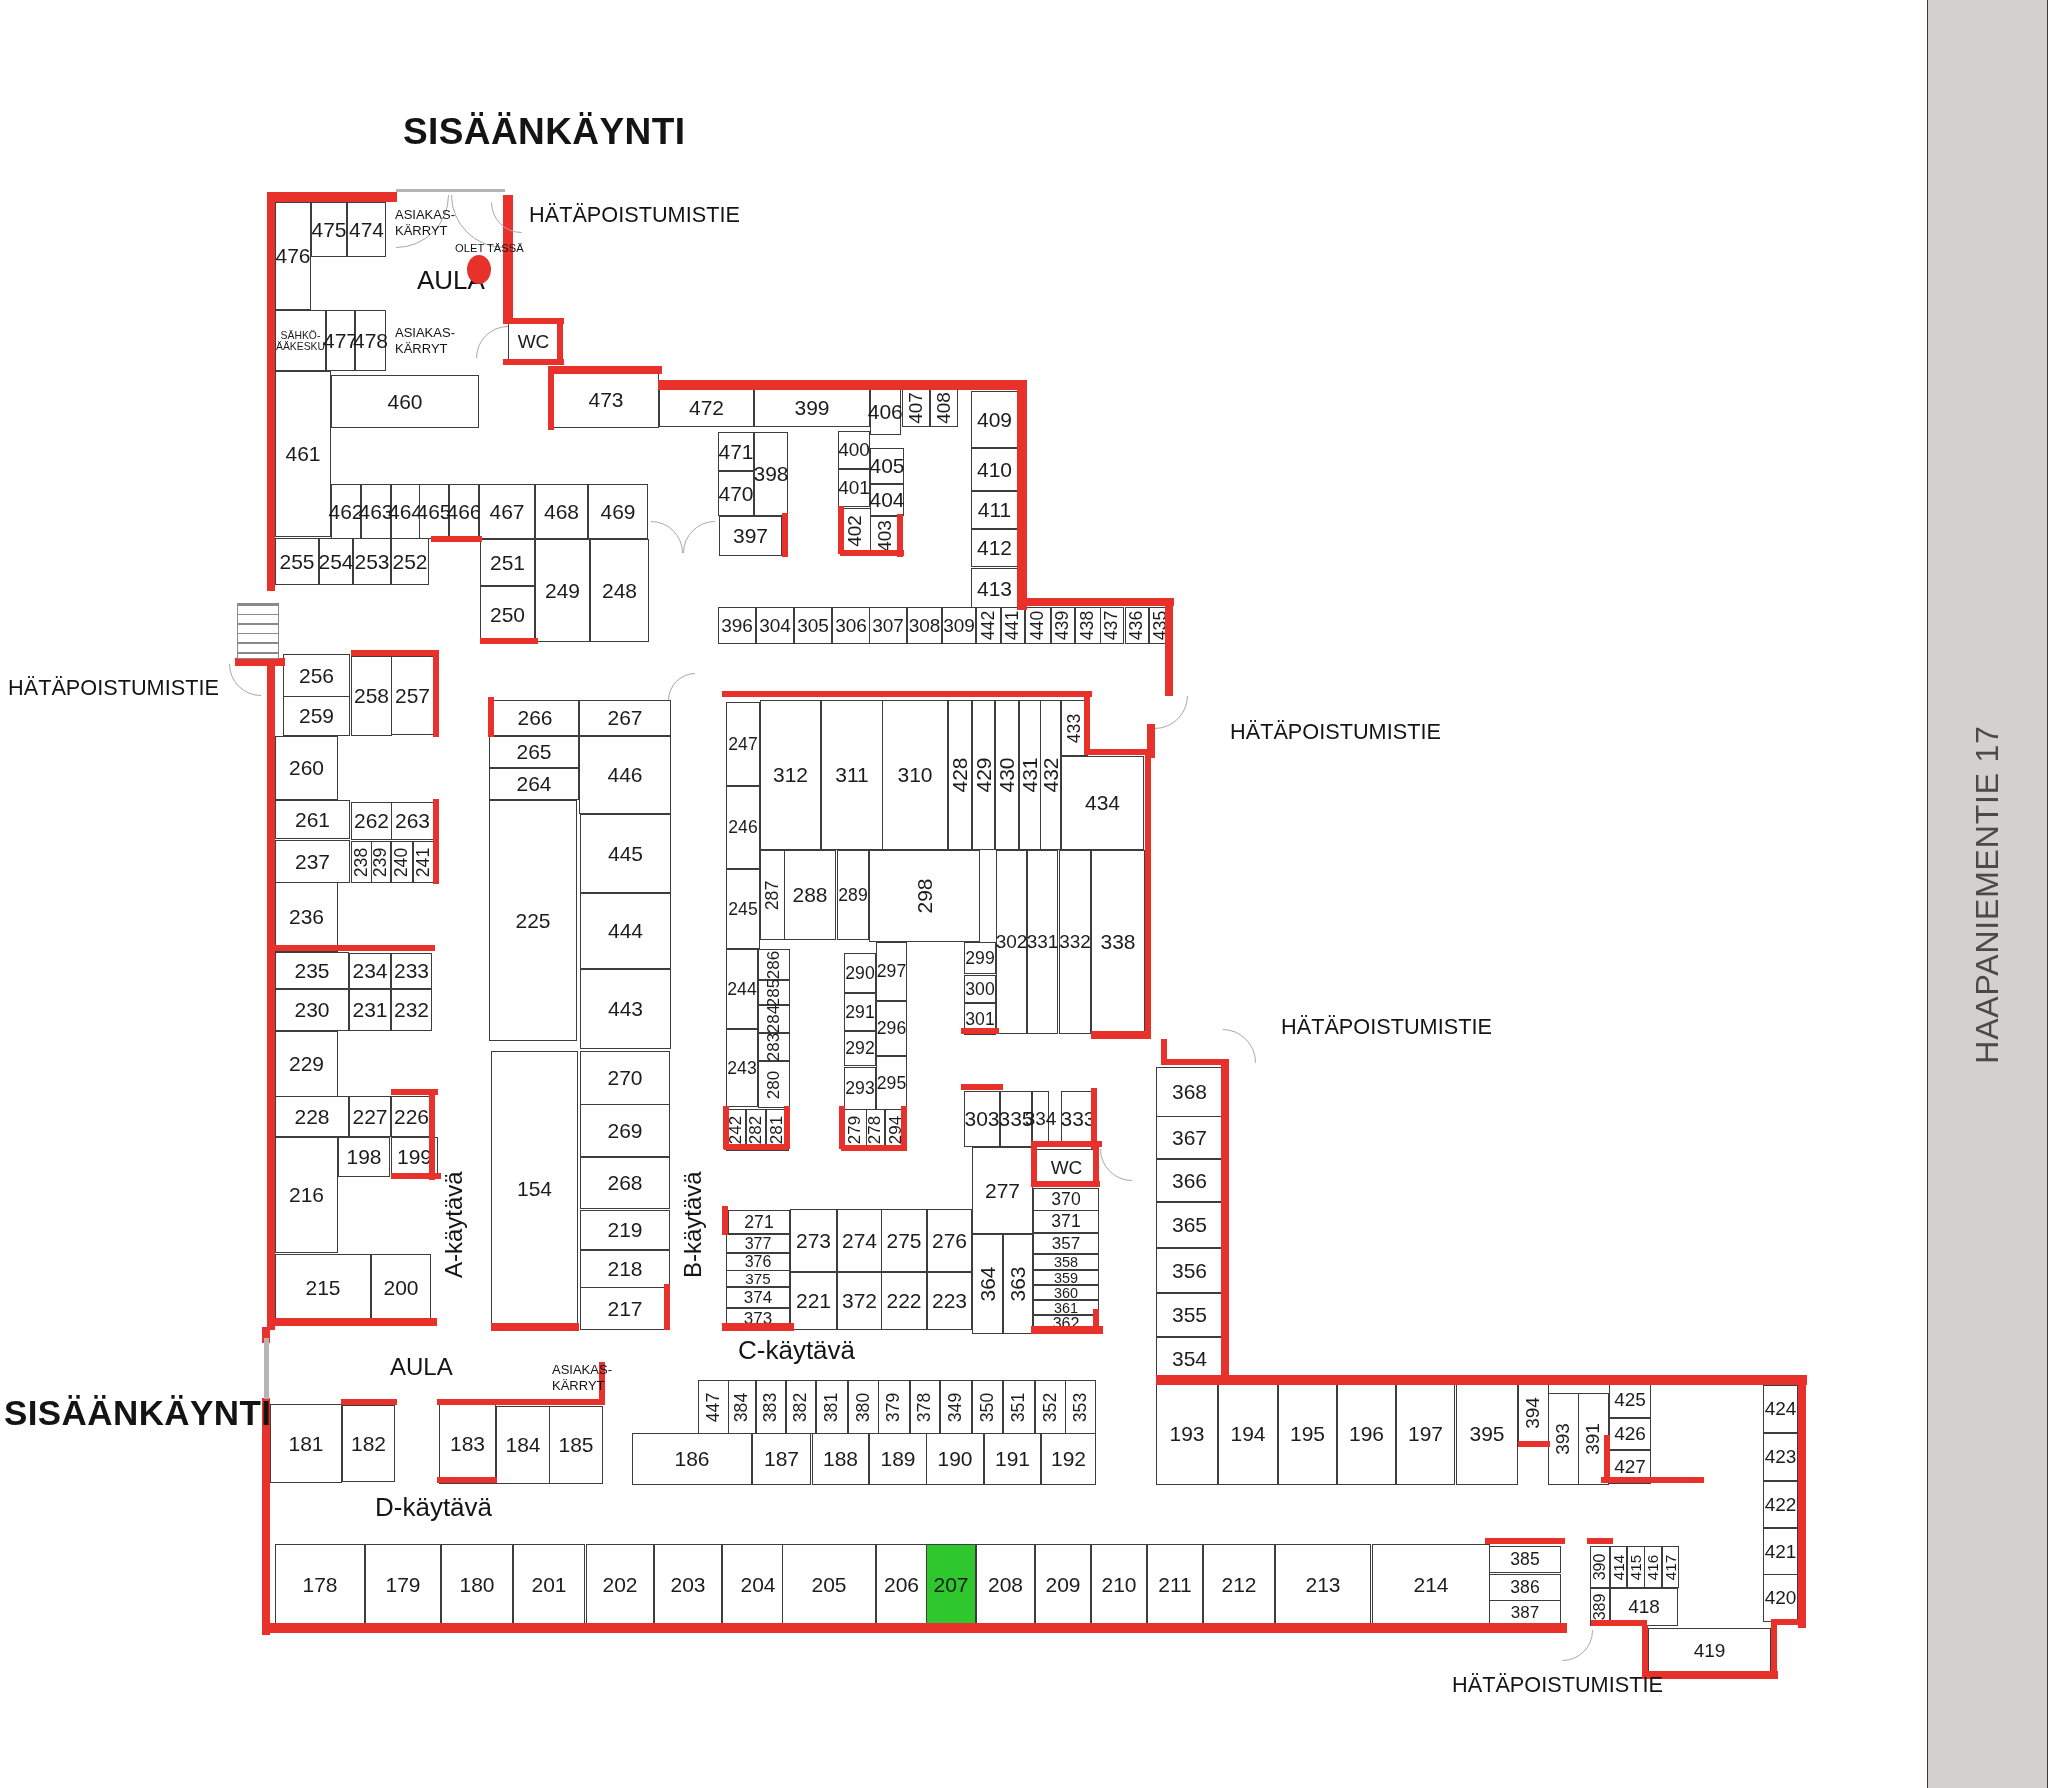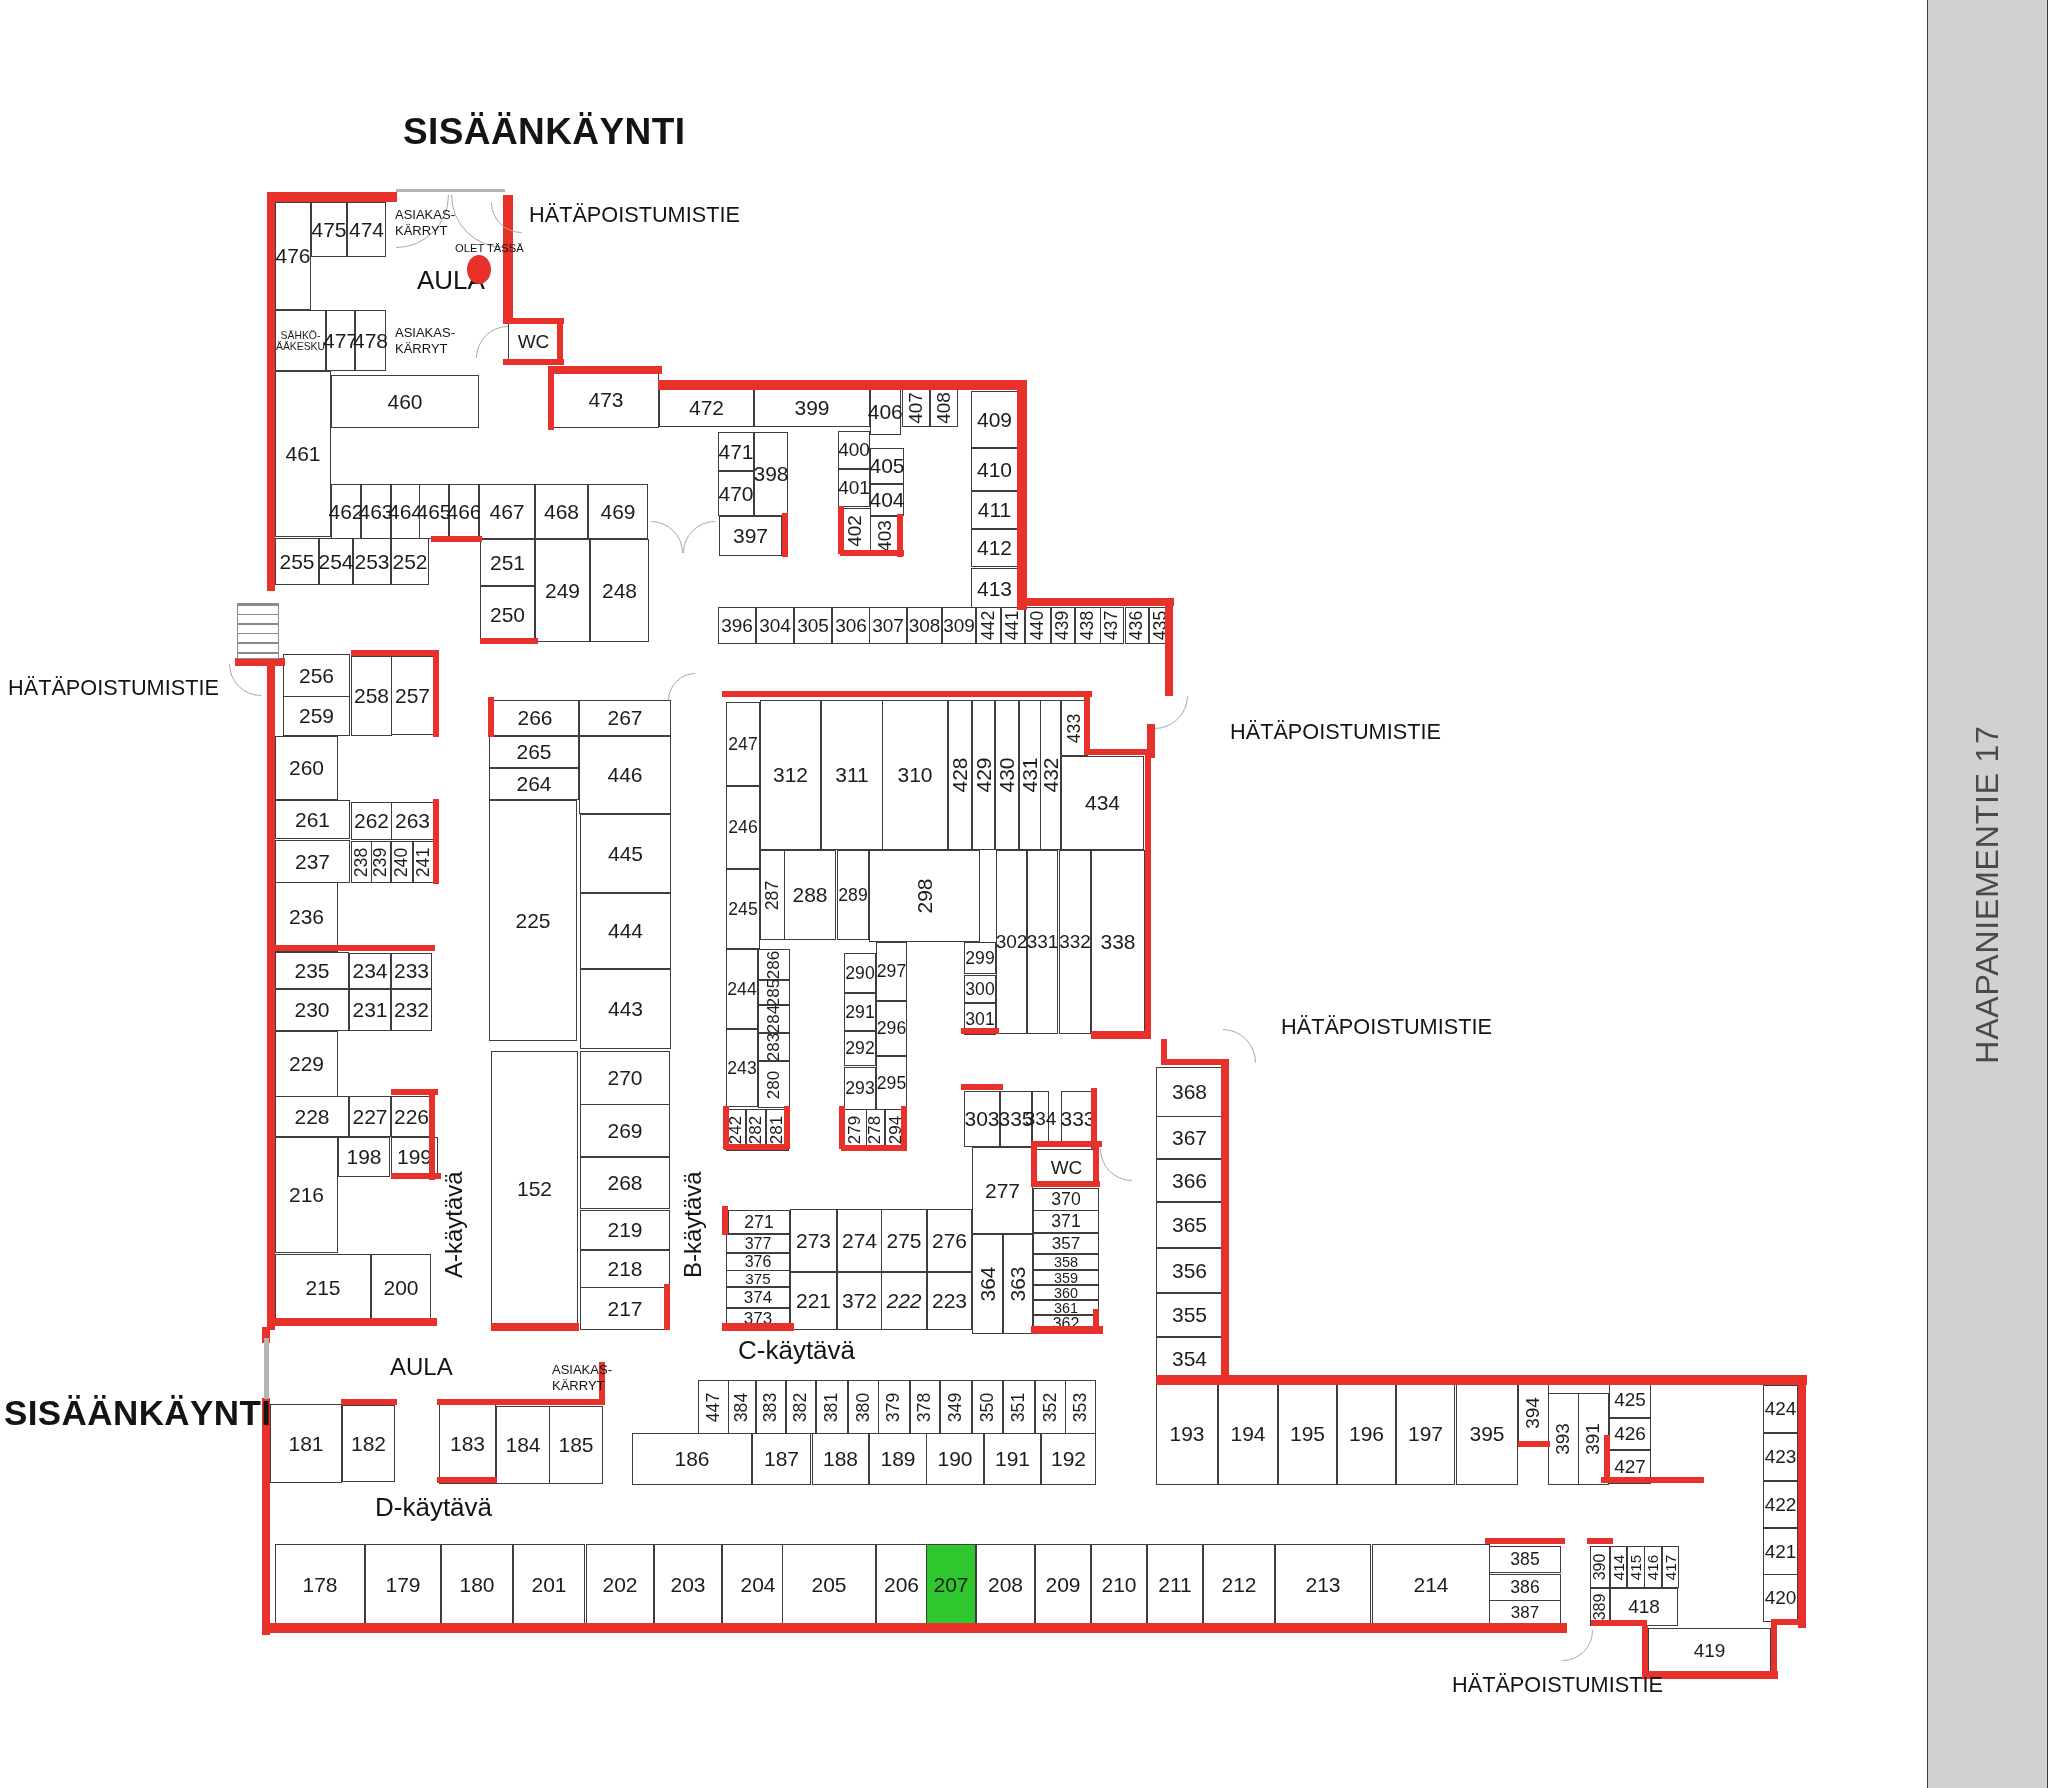--- a/index.html
+++ b/index.html
@@ -326,21 +326,21 @@
     <div class="room" style="left: 489px; top: 800px; width: 88px; height: 241px; font-size: 21px;">
       <span style="white-space: pre-line; text-align: right;">225</span>
     </div>
     <div class="room" style="left: 580px; top: 893px; width: 91px; height: 76px; font-size: 21px;">
       <span style="white-space: pre-line; text-align: center;">444</span>
     </div>
     <div class="room" style="left: 580px; top: 969px; width: 91px; height: 80px; font-size: 21px;">
       <span style="white-space: pre-line; text-align: center;">443</span>
     </div>
     <div class="room" style="left: 491px; top: 1051px; width: 87px; height: 275px; font-size: 21px;">
-      <span style="white-space: pre-line; text-align: center;">152</span>
+      <span style="white-space: pre-line; text-align: center;">154</span>
     </div>
     <div class="room" style="left: 580px; top: 1051px; width: 90px; height: 54px; font-size: 21px;">
       <span style="white-space: pre-line; text-align: center;">270</span>
     </div>
     <div class="room" style="left: 580px; top: 1104px; width: 90px; height: 53px; font-size: 21px;">
       <span style="white-space: pre-line; text-align: center;">269</span>
     </div>
     <div class="room" style="left: 580px; top: 1157px; width: 90px; height: 52px; font-size: 21px;">
       <span style="white-space: pre-line; text-align: center;">268</span>
     </div>
@@ -557,21 +557,21 @@
     <div class="room" style="left: 927px; top: 1209px; width: 45px; height: 63px; font-size: 21px;">
       <span style="white-space: pre-line; text-align: center;">276</span>
     </div>
     <div class="room" style="left: 790px; top: 1272px; width: 47px; height: 58px; font-size: 21px;">
       <span style="white-space: pre-line; text-align: center;">221</span>
     </div>
     <div class="room" style="left: 837px; top: 1272px; width: 45px; height: 58px; font-size: 21px;">
       <span style="white-space: pre-line; text-align: center;">372</span>
     </div>
     <div class="room" style="left: 881px; top: 1272px; width: 46px; height: 58px; font-size: 21px;">
-      <span style="white-space: pre-line; text-align: right; font-style: italic;">222</span>
+      <span style="white-space: pre-line; text-align: right;">222</span>
     </div>
     <div class="room" style="left: 927px; top: 1272px; width: 45px; height: 58px; font-size: 21px;">
       <span style="white-space: pre-line; text-align: center;">223</span>
     </div>
     <div class="room rot" style="left: 972px; top: 1234px; width: 30.5px; height: 100px; font-size: 21px;">
       <span style="white-space: pre-line; text-align: center;">364</span>
     </div>
     <div class="room rot" style="left: 1003px; top: 1234px; width: 30px; height: 100px; font-size: 21px;">
       <span style="white-space: pre-line; text-align: center;">363</span>
     </div>

